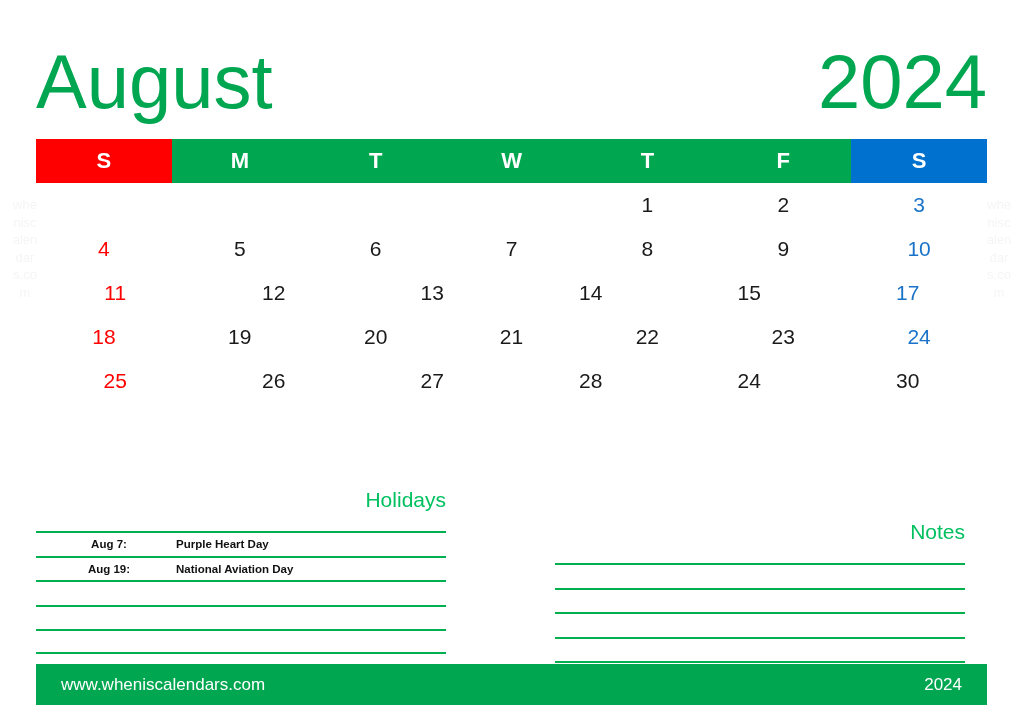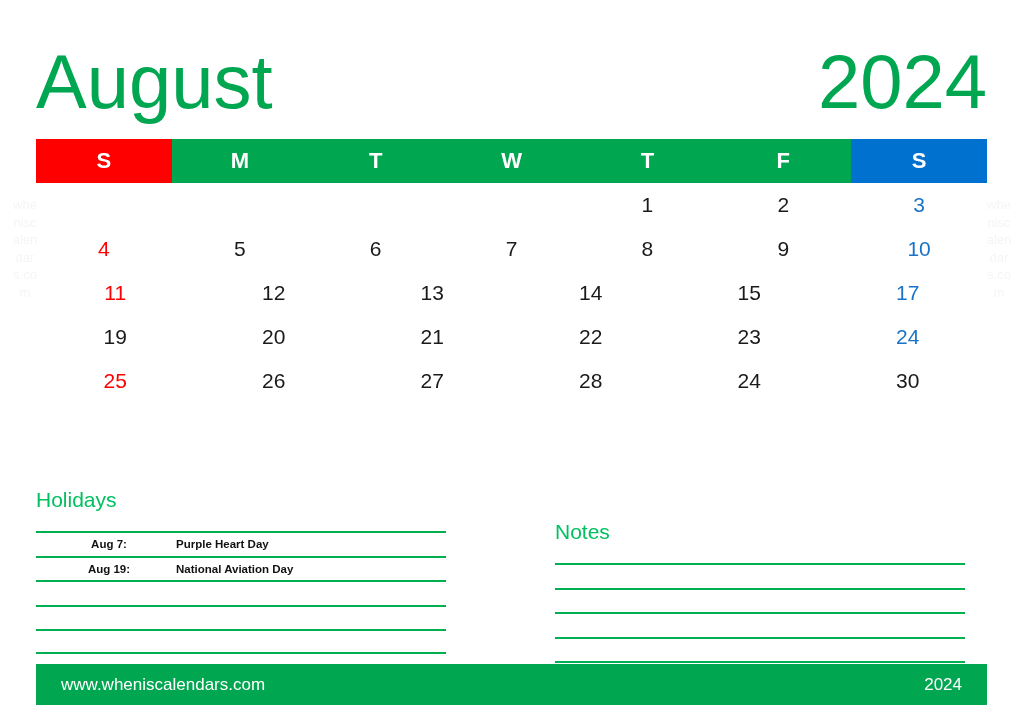--- a/index.html
+++ b/index.html
@@ -103,21 +103,21 @@
   
   .section {
     position: absolute;
     top: 488px;
     width: 410px;
   }
   .section.holidays { left: 36px; }
   .section.notes    { left: 555px; margin-top: 32px; }
 
   .section-title {
-    text-align: left;
+    text-align: right;
     color: #00c060;
     font-size: 21px;
     font-weight: 400;
     margin-bottom: 19px;
   }
 
   .lines { display: block; }
 
   .line-row {
     position: relative;
@@ -209,20 +209,21 @@
       </div>
       <div class="date-row">
         <div class="date-cell sun">11</div>
         <div class="date-cell">12</div>
         <div class="date-cell">13</div>
         <div class="date-cell">14</div>
         <div class="date-cell">15</div>
         <div class="date-cell sat">17</div>
       </div>
       <div class="date-row">
+        <div class="date-cell sun">18</div>
         <div class="date-cell">19</div>
         <div class="date-cell">20</div>
         <div class="date-cell">21</div>
         <div class="date-cell">22</div>
         <div class="date-cell">23</div>
         <div class="date-cell sat">24</div>
       </div>
       <div class="date-row">
         <div class="date-cell sun">25</div>
         <div class="date-cell">26</div>

